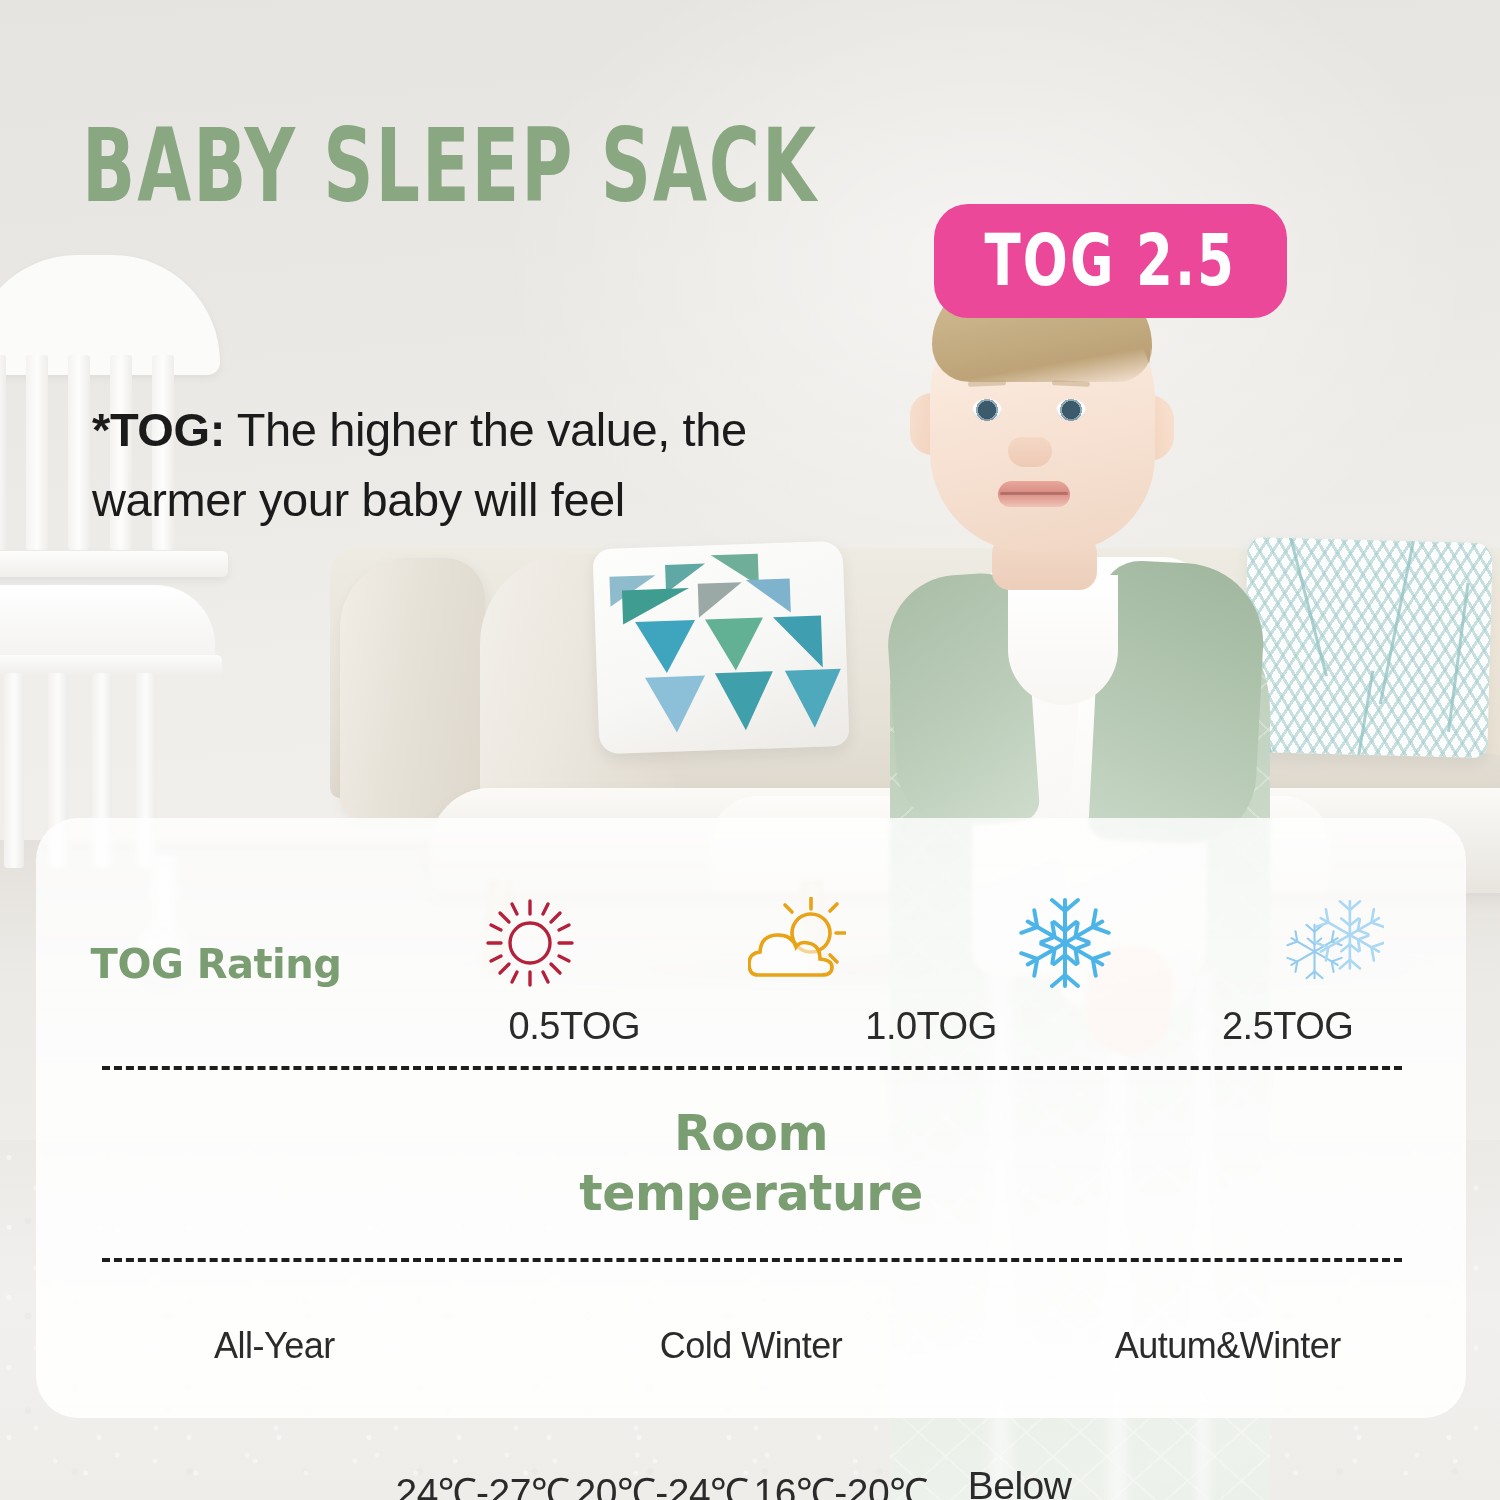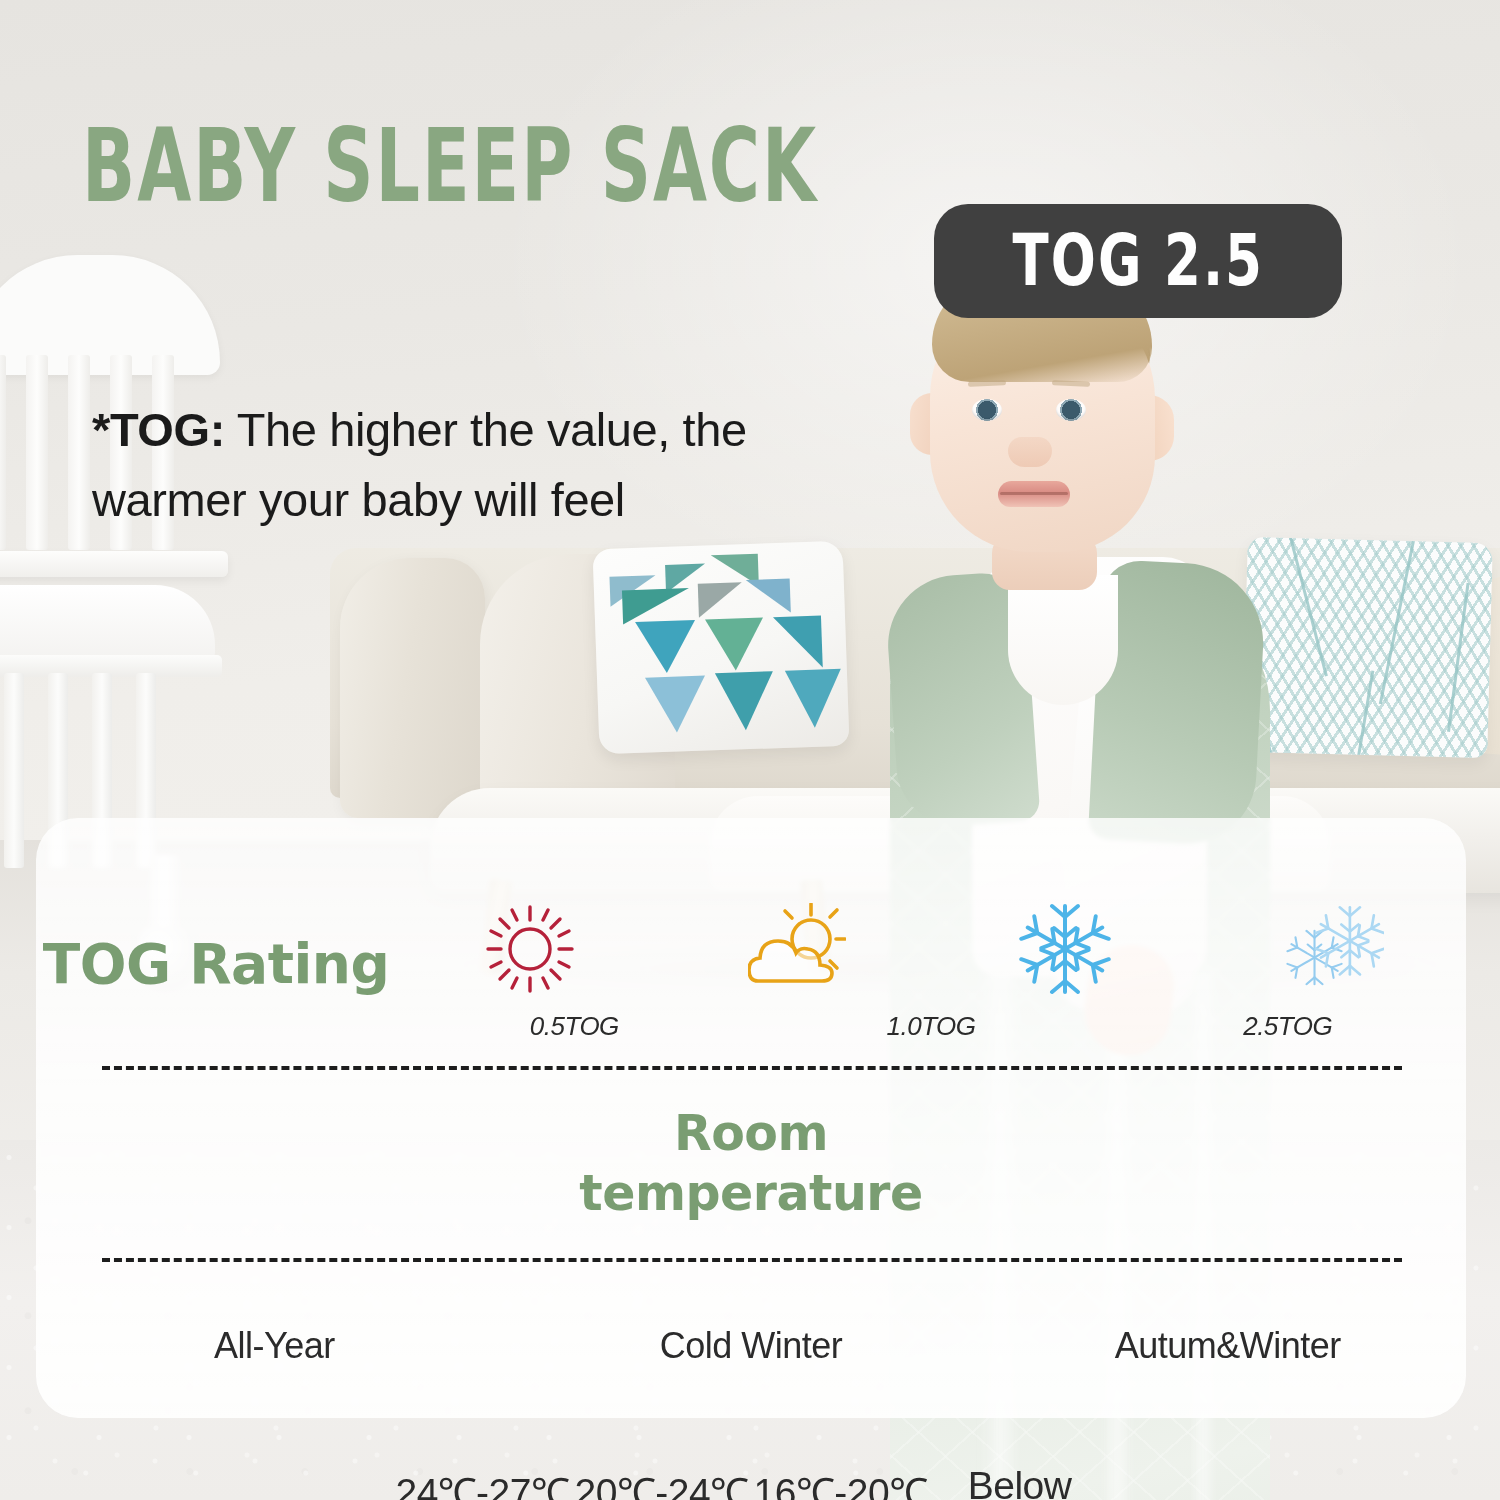--- a/index.html
+++ b/index.html
@@ -288,22 +288,22 @@
   .header { position: absolute; left: 0; top: 96px; width: 1500px; height: 130px; }
   .title {
     position: absolute; left: 82px; top: 10px;
     font-family: "DejaVu Sans", sans-serif;
     font-weight: 700; font-size: 72px; letter-spacing: 2px;
     color: #89a781;
     transform: scaleY(1.42) scaleX(.97); transform-origin: left top;
     white-space: nowrap;
   }
   .tog-badge {
-    position: absolute; left: 934px; top: 108px; width: 408px; height: 114px;
-    background: #404040; border-radius: 34px;
+    position: absolute; left: 934px; top: 108px; width: 353px; height: 114px;
+    background: #ec4899; border-radius: 34px;
     display: flex; align-items: center; justify-content: center;
   }
   .tog-badge-text {
     font-family: "DejaVu Sans", sans-serif;
     font-weight: 700; font-size: 52px; letter-spacing: 2px; color: #fefefe;
     transform: scaleY(1.36) scaleX(1.02);
   }
 
   
   .subtitle {
@@ -324,25 +324,25 @@
   .row-label {
     width: 360px; flex: 0 0 360px; text-align: center;
     font-family: "DejaVu Sans", sans-serif; font-weight: 700;
     color: #7a9d72; letter-spacing: -.5px;
   }
   .cells { flex: 1; display: flex; }
   .cell { flex: 1; text-align: center; }
 
   
   .row-tog { top: 46px; height: 200px; }
-  .row-tog .row-label { font-size: 55px; }
+  .row-tog .row-label { font-size: 40px; }
   .row-tog .cells { flex-direction: column; }
   .icon-row, .tog-row { display: flex; width: 100%; }
   .icon-row .cell { height: 108px; display: flex; align-items: flex-end; justify-content: center; }
-  .tog-row .cell { padding-top: 16px; font-size: 26px; color: #2b2b2b; letter-spacing: -.5px; font-style: italic; }
+  .tog-row .cell { padding-top: 16px; font-size: 38px; color: #2b2b2b; letter-spacing: -.5px; }
 
   
   .row-temp { top: 286px; height: 150px; flex-direction: column; }
   .row-temp .row-label { font-size: 49px; line-height: 60px; }
   .row-temp .cell { font-size: 39px; color: #2b2b2b; letter-spacing: -.5px; }
 
   
   .row-season { top: 478px; height: 100px; }
   .row-season .row-label { font-size: 49px; }
   .row-season .cell { font-size: 36px; color: #2b2b2b; letter-spacing: -.5px; }

